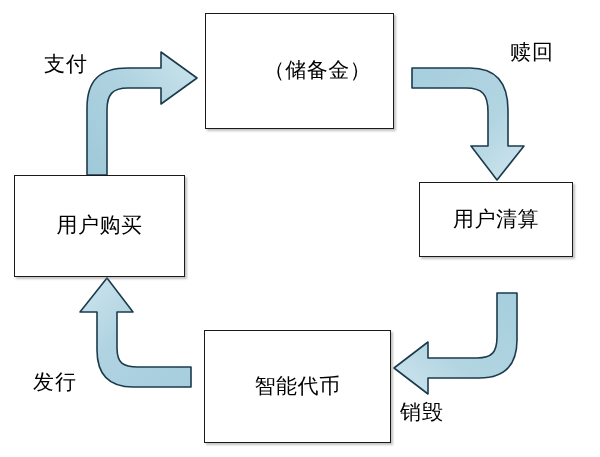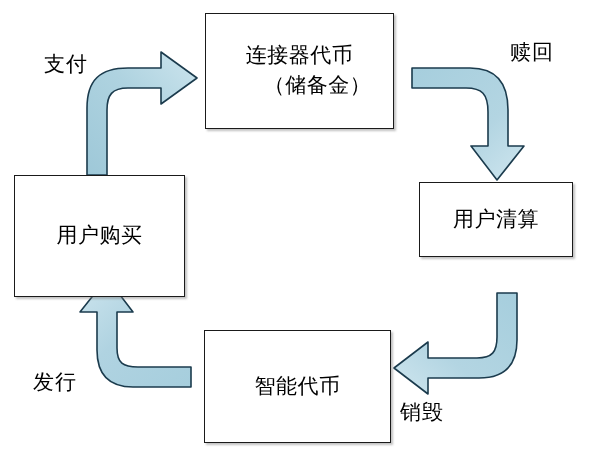--- a/index.html
+++ b/index.html
@@ -29,21 +29,21 @@
     text-align: center;
     color: #000000;
     font-size: 21px;
     line-height: 1.42;
     letter-spacing: 0.5px;
     box-shadow: 2px 2px 2px rgba(120,120,120,0.45);
   }
   .node .line2 { display: block; margin-left: 36px; }
 
   #node-connector-token { left: 205px; top: 13px;  width: 189px; height: 116px; }
-  #node-user-buy       { left: 14px;  top: 175px; width: 171px; height: 122px; }
+  #node-user-buy       { left: 14px;  top: 175px; width: 171px; height: 102px; }
   #node-user-settle    { left: 419px; top: 182px; width: 154px; height: 75px;  }
   #node-smart-token    { left: 204px; top: 330px; width: 187px; height: 113px; }
 
   .arrow-layer {
     position: absolute;
     left: 0; top: 0;
     width: 600px;
     height: 457px;
     pointer-events: none;
   }
@@ -137,21 +137,20 @@
              L 80,312
              L 107,278
              L 133,312
              L 117,312
              L 117,348
              C 117,363 123,367 138,367
              Z" fill="url(#gradLeftUp)" stroke="#1b3b4d" stroke-width="1.6" stroke-linejoin="round"></path>
   </svg>
 
   <div class="node" id="node-connector-token">
-    <span>连接器代币</span>
     <span class="line2">（储备金）</span>
   </div>
 
   <div class="node" id="node-user-buy">
     <span>用户购买</span>
   </div>
 
   <div class="node" id="node-user-settle">
     <span>用户清算</span>
   </div>

